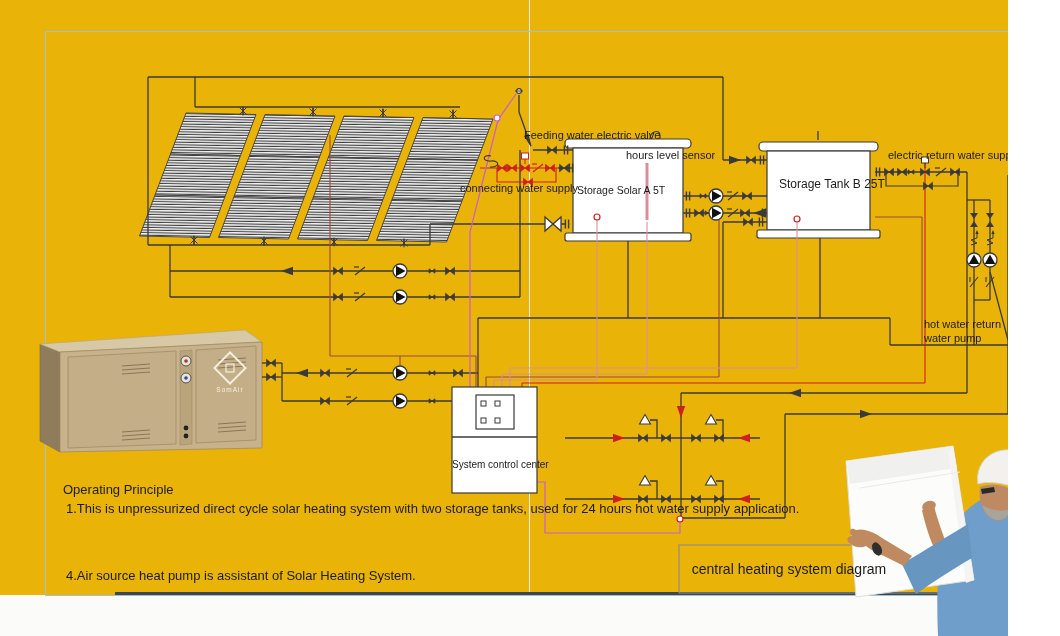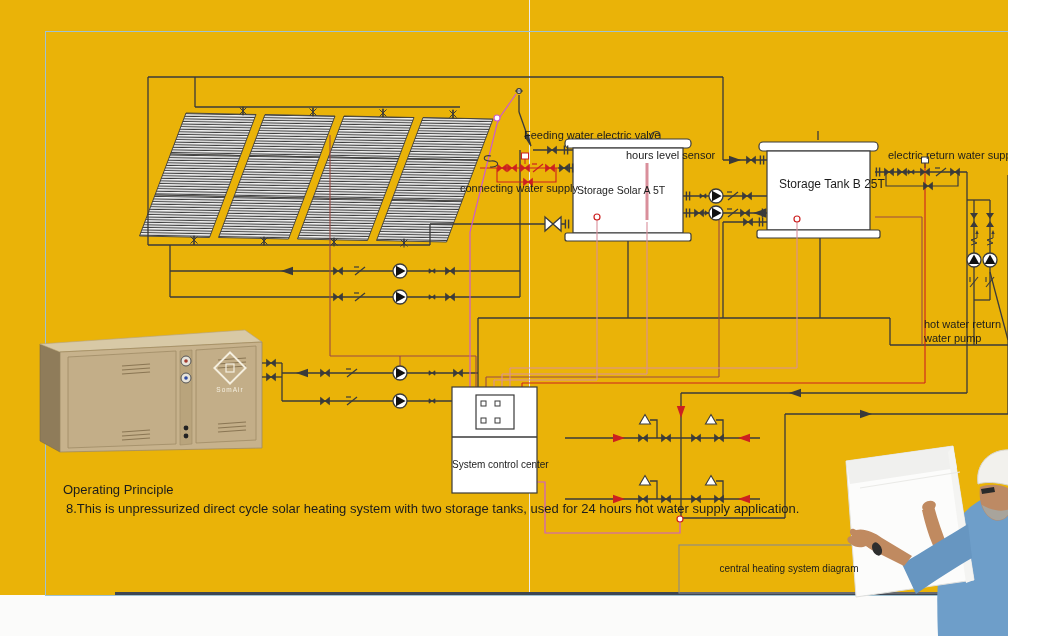--- a/index.html
+++ b/index.html
@@ -364,17 +364,18 @@
 
   <div class="lbl" style="left:524px;top:129px">Feeding water electric valve</div>
   <div class="lbl" style="left:626px;top:149px">hours level sensor</div>
   <div class="lbl" style="left:577px;top:184px;font-size:10.5px">Storage Solar A 5T</div>
   <div class="lbl" style="left:460px;top:182px">connecting water supply</div>
   <div class="lbl" style="left:779px;top:178px;font-size:12px">Storage Tank B 25T</div>
   <div class="lbl" style="left:888px;top:149px">electric return water supply</div>
   <div class="lbl" style="left:924px;top:318px">hot water return</div>
   <div class="lbl" style="left:924px;top:332px">water pump</div>
   <div class="lbl" style="left:452px;top:459px;width:86px;text-align:center;font-size:10px">System control center</div>
-  <div class="lbl" style="left:679px;top:563px;width:220px;text-align:center;font-size:10px">central heating system diagram</div>
+  <div class="lbl" style="left:679px;top:563px;width:220px;text-align:center;font-size:14px">central heating system diagram</div>
 
   <div class="op" style="left:63px;top:483px">Operating Principle</div>
-  <div class="op" style="left:66px;top:502px">8.This is unpressurized direct cycle solar heating system with two storage tanks, used for 24 hours hot water supply application.</div>
+  <div class="op" style="left:66px;top:502px">1.This is unpressurized direct cycle solar heating system with two storage tanks, used for 24 hours hot water supply application.</div>
+  <div class="op" style="left:66px;top:569px">4.Air source heat pump is assistant of Solar Heating System.</div>
 </div>
 
 </body></html>

